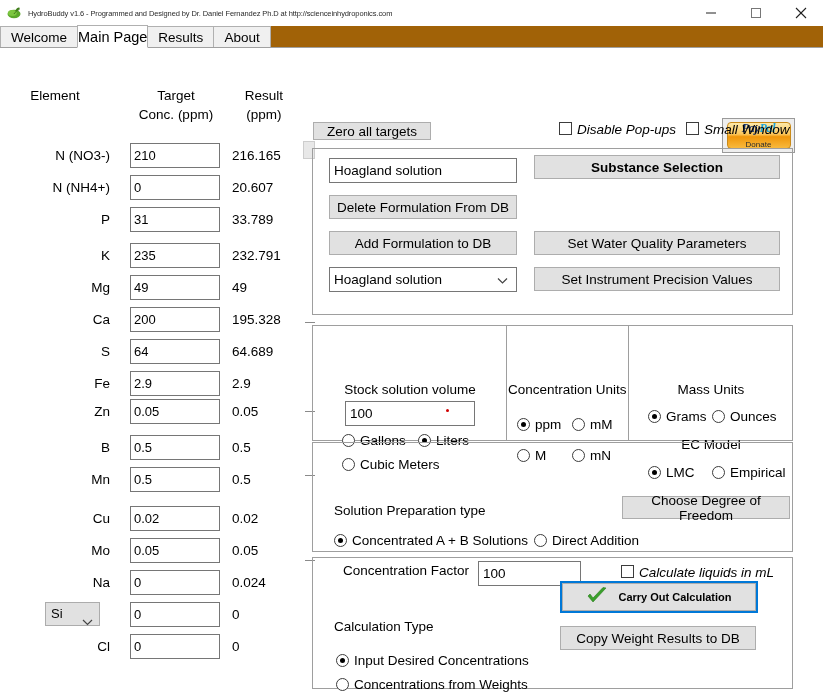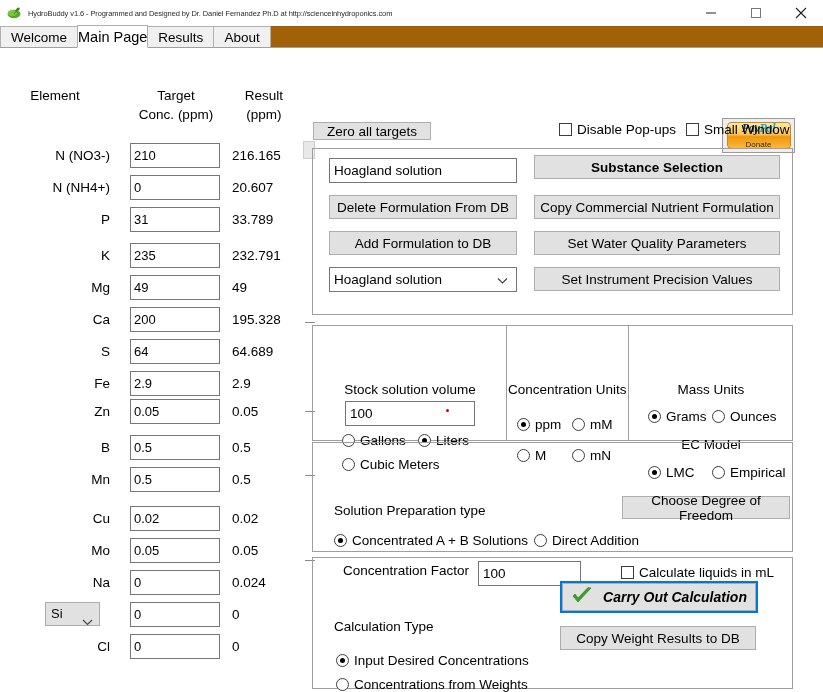--- a/index.html
+++ b/index.html
@@ -105,21 +105,21 @@
   .combo {
     position:absolute; background:#fff; border:1px solid #767676;
     font-size:13.5px; color:#000; display:flex; align-items:center;
     padding:0 4px;
   }
   .combo .cb-arrow { position:absolute; right:8px; top:50%; transform:translateY(-50%); }
 
   .lbl { position:absolute; font-size:13.5px; color:#000; white-space:nowrap; }
   .lbl.c { text-align:center; }
 
-  .chk { position:absolute; display:flex; align-items:center; white-space:nowrap; }
+  .chk { position:absolute; display:flex; white-space:nowrap;font-style:italic; }
   .chk .box {
     width:13px; height:13px; border:1px solid #3c3c3c; background:#fff;
     margin-right:5px; flex:0 0 auto; position:relative;
   }
   .chk .t { font-size:13.5px; color:#000; }
 
   .rad { position:absolute; display:flex; align-items:center; white-space:nowrap; }
   .rad .dotout {
     width:13px; height:13px; border:1px solid #3c3c3c; border-radius:50%;
     background:#fff; margin-right:5px; flex:0 0 auto; position:relative;
@@ -151,21 +151,21 @@
   #pp-donate { font-size:8px; color:#2b2b2b; margin-top:7px; }
 
   
   #carryout {
     position:absolute; border:2px solid #0078d7; background:#e1e1e1;
     display:flex; align-items:center; justify-content:center;
   }
   #carryout .inner {
     width:100%; height:100%; border:1px solid #adadad;
     display:flex; align-items:center; justify-content:center; gap:10px;
-    font-size:14px; font-weight:bold; color:#000;font-style:italic;
+    font-size:11px; font-weight:bold; color:#000;
   }
   .red-dot { position:absolute; width:3px; height:3px; background:#d00000; border-radius:50%; }
 </style>
 </head>
 <body>
 
 <div id="titlebar">
   <div id="app-icon">
     <svg width="16" height="16" viewBox="0 0 16 16">
       <ellipse cx="8" cy="9" rx="6.5" ry="4.2" fill="#5aa72a"></ellipse>
@@ -332,21 +332,20 @@
   <div class="combo" style="left:329px; top:219px; width:188px; height:25px;">
     <span>Hoagland solution</span>
     <span class="cb-arrow">
       <svg width="11" height="7" viewBox="0 0 11 7">
           <polyline points="1,1 5.5,5.5 10,1" fill="none" stroke="#444" stroke-width="1.2"></polyline>
         </svg>
     </span>
   </div>
 
   <div class="btn bold" style="left:534px; top:107px; width:246px; height:24px;">Substance Selection</div>
-  <div class="btn" style="left:534px; top:147px; width:246px; height:24px;">Copy Commercial Nutrient Formulation</div>
   <div class="btn" style="left:534px; top:183px; width:246px; height:24px;">Set Water Quality Parameters</div>
   <div class="btn" style="left:534px; top:219px; width:246px; height:24px;">Set Instrument Precision Values</div>
 
   <div class="panel" style="left:312px; top:277px; width:481px; height:116px;"></div>
   <div class="vline" style="left:506px; top:277px; height:116px;"></div>
   <div class="vline" style="left:628px; top:277px; height:116px;"></div>
 
   <div class="lbl c" style="left:322px; top:334px; width:176px;">Stock solution volume</div>
   <div class="txt" style="left:345px; top:353px; width:130px; height:25px;">100</div>
   <div class="red-dot" style="left:446px; top:361px;"></div>

